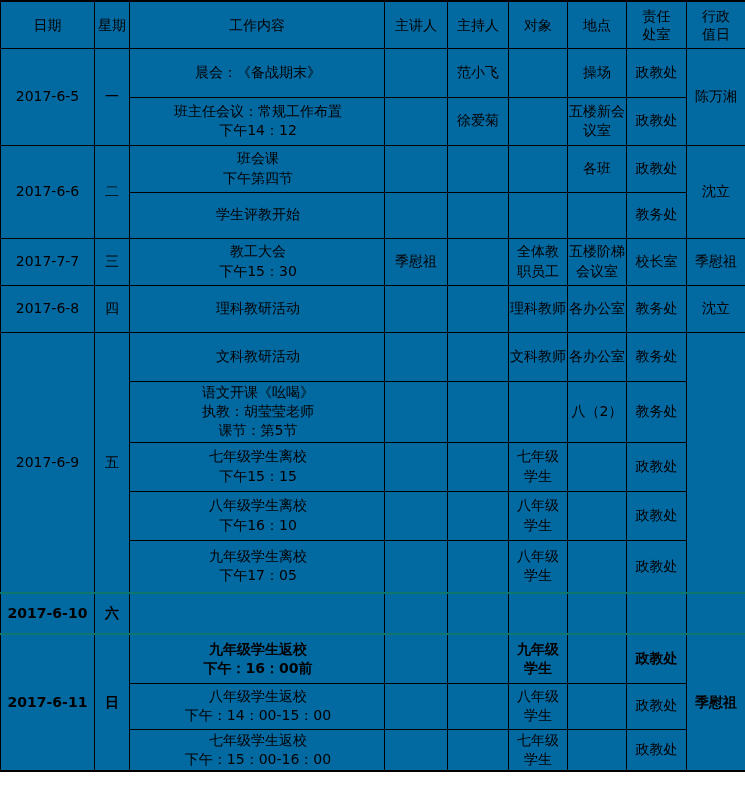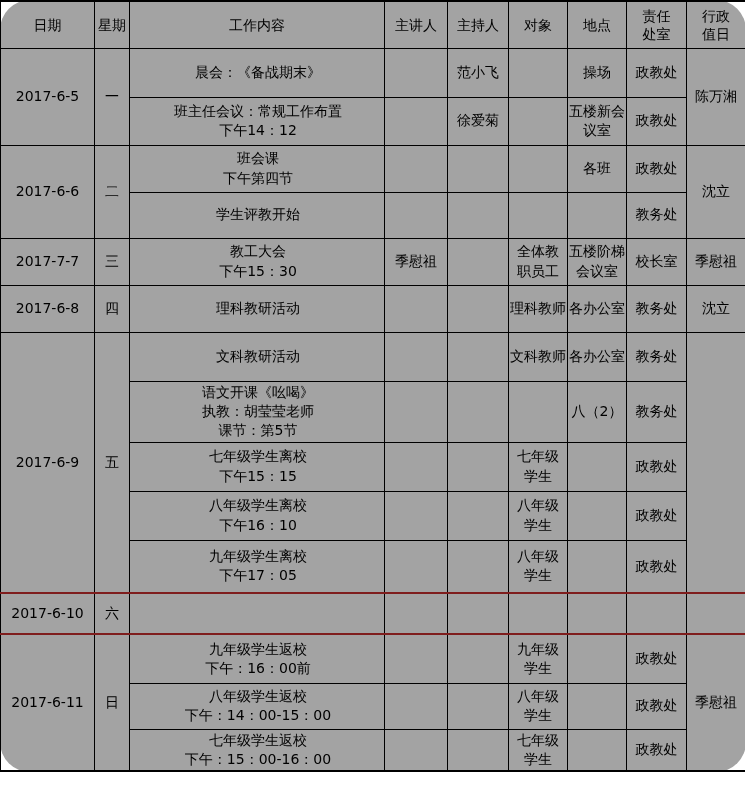--- a/index.html
+++ b/index.html
@@ -5,42 +5,41 @@
   html, body { margin: 0; padding: 0; background: #ffffff; }
   body { width: 745px; font-family: "DejaVu Sans", sans-serif; color: #000; }
   table.schedule {
     border-collapse: collapse;
     table-layout: fixed;
     width: 745px;
     border-left: 1px solid #000;
     border-right: 1px solid #000;
     border-top: 2px solid #000;
     border-bottom: 2px solid #000;
-    background: #a3a3a3;
-    border-radius: 30px;
+    background: #0369a1;
   }
   td, th {
     border: 1px solid #000;
     font-size: 14px;
     font-weight: normal;
     color: #000;
     text-align: center;
     vertical-align: middle;
     padding: 0 1px;
     line-height: 1.36;
     white-space: pre-line;
     overflow: hidden;
     word-break: break-all;
   }
   th { line-height: 1.3; }
   td.content {
     text-align: center;
     padding: 1px 3px 1px 5px;
   }
-  tr.thick td { border-top: 2px solid #7f1d1d; }
+  tr.thick td { border-top: 2px solid #0f766e; font-weight: bold; }
 </style>
 </head>
 <body>
 
 <table class="schedule">
   <colgroup>
     <col style="width:94px">
       <col style="width:35px">
       <col style="width:255px">
     <col style="width:63px">

